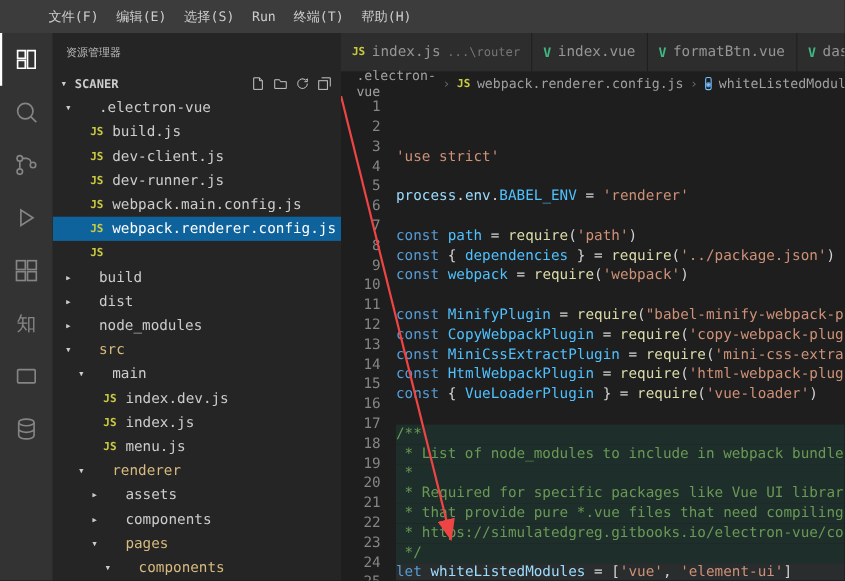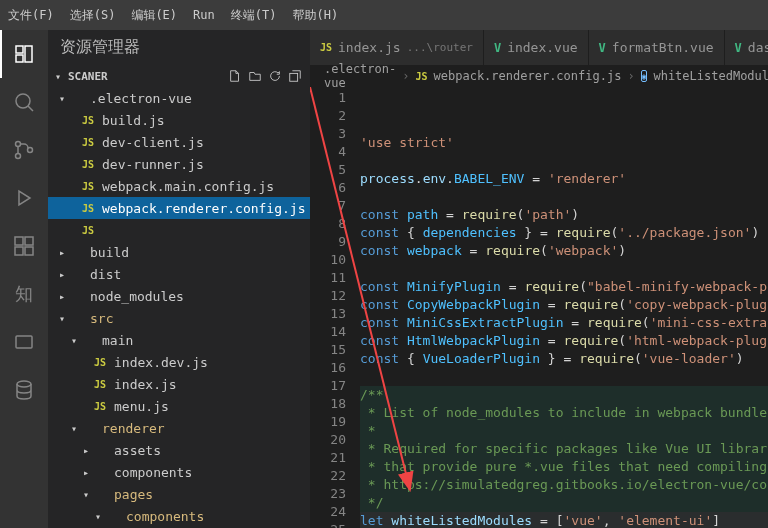--- a/index.html
+++ b/index.html
@@ -1,28 +1,28 @@
 <!DOCTYPE html>
 <html><head>
 <meta charset="utf-8">
 <style>
 * { margin: 0; padding: 0; box-sizing: border-box; }
 body { font-family: "Segoe UI", Consolas, monospace; background: #1e1e1e; color: #cccccc; font-size: 13px; overflow: hidden; width: 768px; height: 528px; }
 .window { display: flex; flex-direction: column; height: 100%; }
 .titlebar { height: 30px; background: #3c3c3c; display: flex; align-items: center; color: #cccccc; font-size: 12px; }
-.menubar { display: flex; padding-left: 0; }
+.menubar { display: flex; padding-left: 0; margin-left: 36px; }
 .menubar-item { padding: 0 8px; height: 30px; display: flex; align-items: center; font-size: 12px; }
 .title-text { margin-left: auto; padding-right: 6px; font-size: 12px; color: #cccccc; overflow: hidden; white-space: nowrap; }
 .main { flex: 1; display: flex; overflow: hidden; }
 .activitybar { width: 48px; background: #333333; display: flex; flex-direction: column; align-items: center; }
 .activity-icon { width: 48px; height: 48px; display: flex; align-items: center; justify-content: center; color: #858585; position: relative; }
 .activity-icon.active { color: #ffffff; }
 .activity-icon.active::before { content: ""; position: absolute; left: 0; top: 0; width: 2px; height: 100%; background: #fff; }
 .sidebar { width: 262px; background: #252526; display: flex; flex-direction: column; }
-.sidebar-title { height: 35px; display: flex; align-items: center; padding: 0 12px; font-size: 16px; color: #bbb; }
+.sidebar-title { height: 35px; display: flex; align-items: center; padding: 0 12px; font-size: 10px; color: #bbb; }
 .sidebar-section-header { height: 22px; display: flex; align-items: center; padding-left: 4px; font-size: 11px; color: #ccc; }
 .sidebar-section-header .chev { margin-right: 4px; }
 .section-actions { margin-left: auto; display: flex; gap: 2px; padding-right: 6px; }
 .section-action { width: 18px; height: 18px; display: flex; align-items: center; justify-content: center; color: #ccc; }
 .tree { flex: 1; overflow: hidden; }
 .tree-row { height: 22px; display: flex; align-items: center; font-size: 13px; color: #ccc; white-space: nowrap; }
 .tree-row.active { background: #0e639c; color: #fff; }
 .tree-indent { display: inline-block; width: 12px; }
 .tree-icon { width: 16px; margin-right: 6px; display: inline-flex; align-items: center; justify-content: center; font-size: 10px; font-weight: bold; }
 .chev { width: 12px; display: inline-flex; justify-content: center; color: #ccc; font-size: 10px; }
@@ -59,22 +59,22 @@
     <marker id="arrowhead" markerWidth="10" markerHeight="8" refX="9" refY="4" orient="auto">
       <polygon points="0 0, 10 4, 0 8" fill="#ef4444"></polygon>
     </marker>
   </defs>
 </svg>
 
 <div class="window">
   <div class="titlebar">
     <div class="menubar" id="menubar">
         <div class="menubar-item">文件(F)</div>
+        <div class="menubar-item">编辑(E)</div>
         <div class="menubar-item">选择(S)</div>
-        <div class="menubar-item">编辑(E)</div>
         <div class="menubar-item">Run</div>
         <div class="menubar-item">终端(T)</div>
         <div class="menubar-item">帮助(H)</div>
       </div>
   </div>
   <div class="main">
     <div class="activitybar">
       <div class="activity-icon active">
           <svg width="24" height="24" viewBox="0 0 24 24" fill="none" stroke="currentColor" stroke-width="1.5">
             <path d="M4 4h7v7H4zM4 13h7v7H4zM13 4h7v16h-7z"></path>

